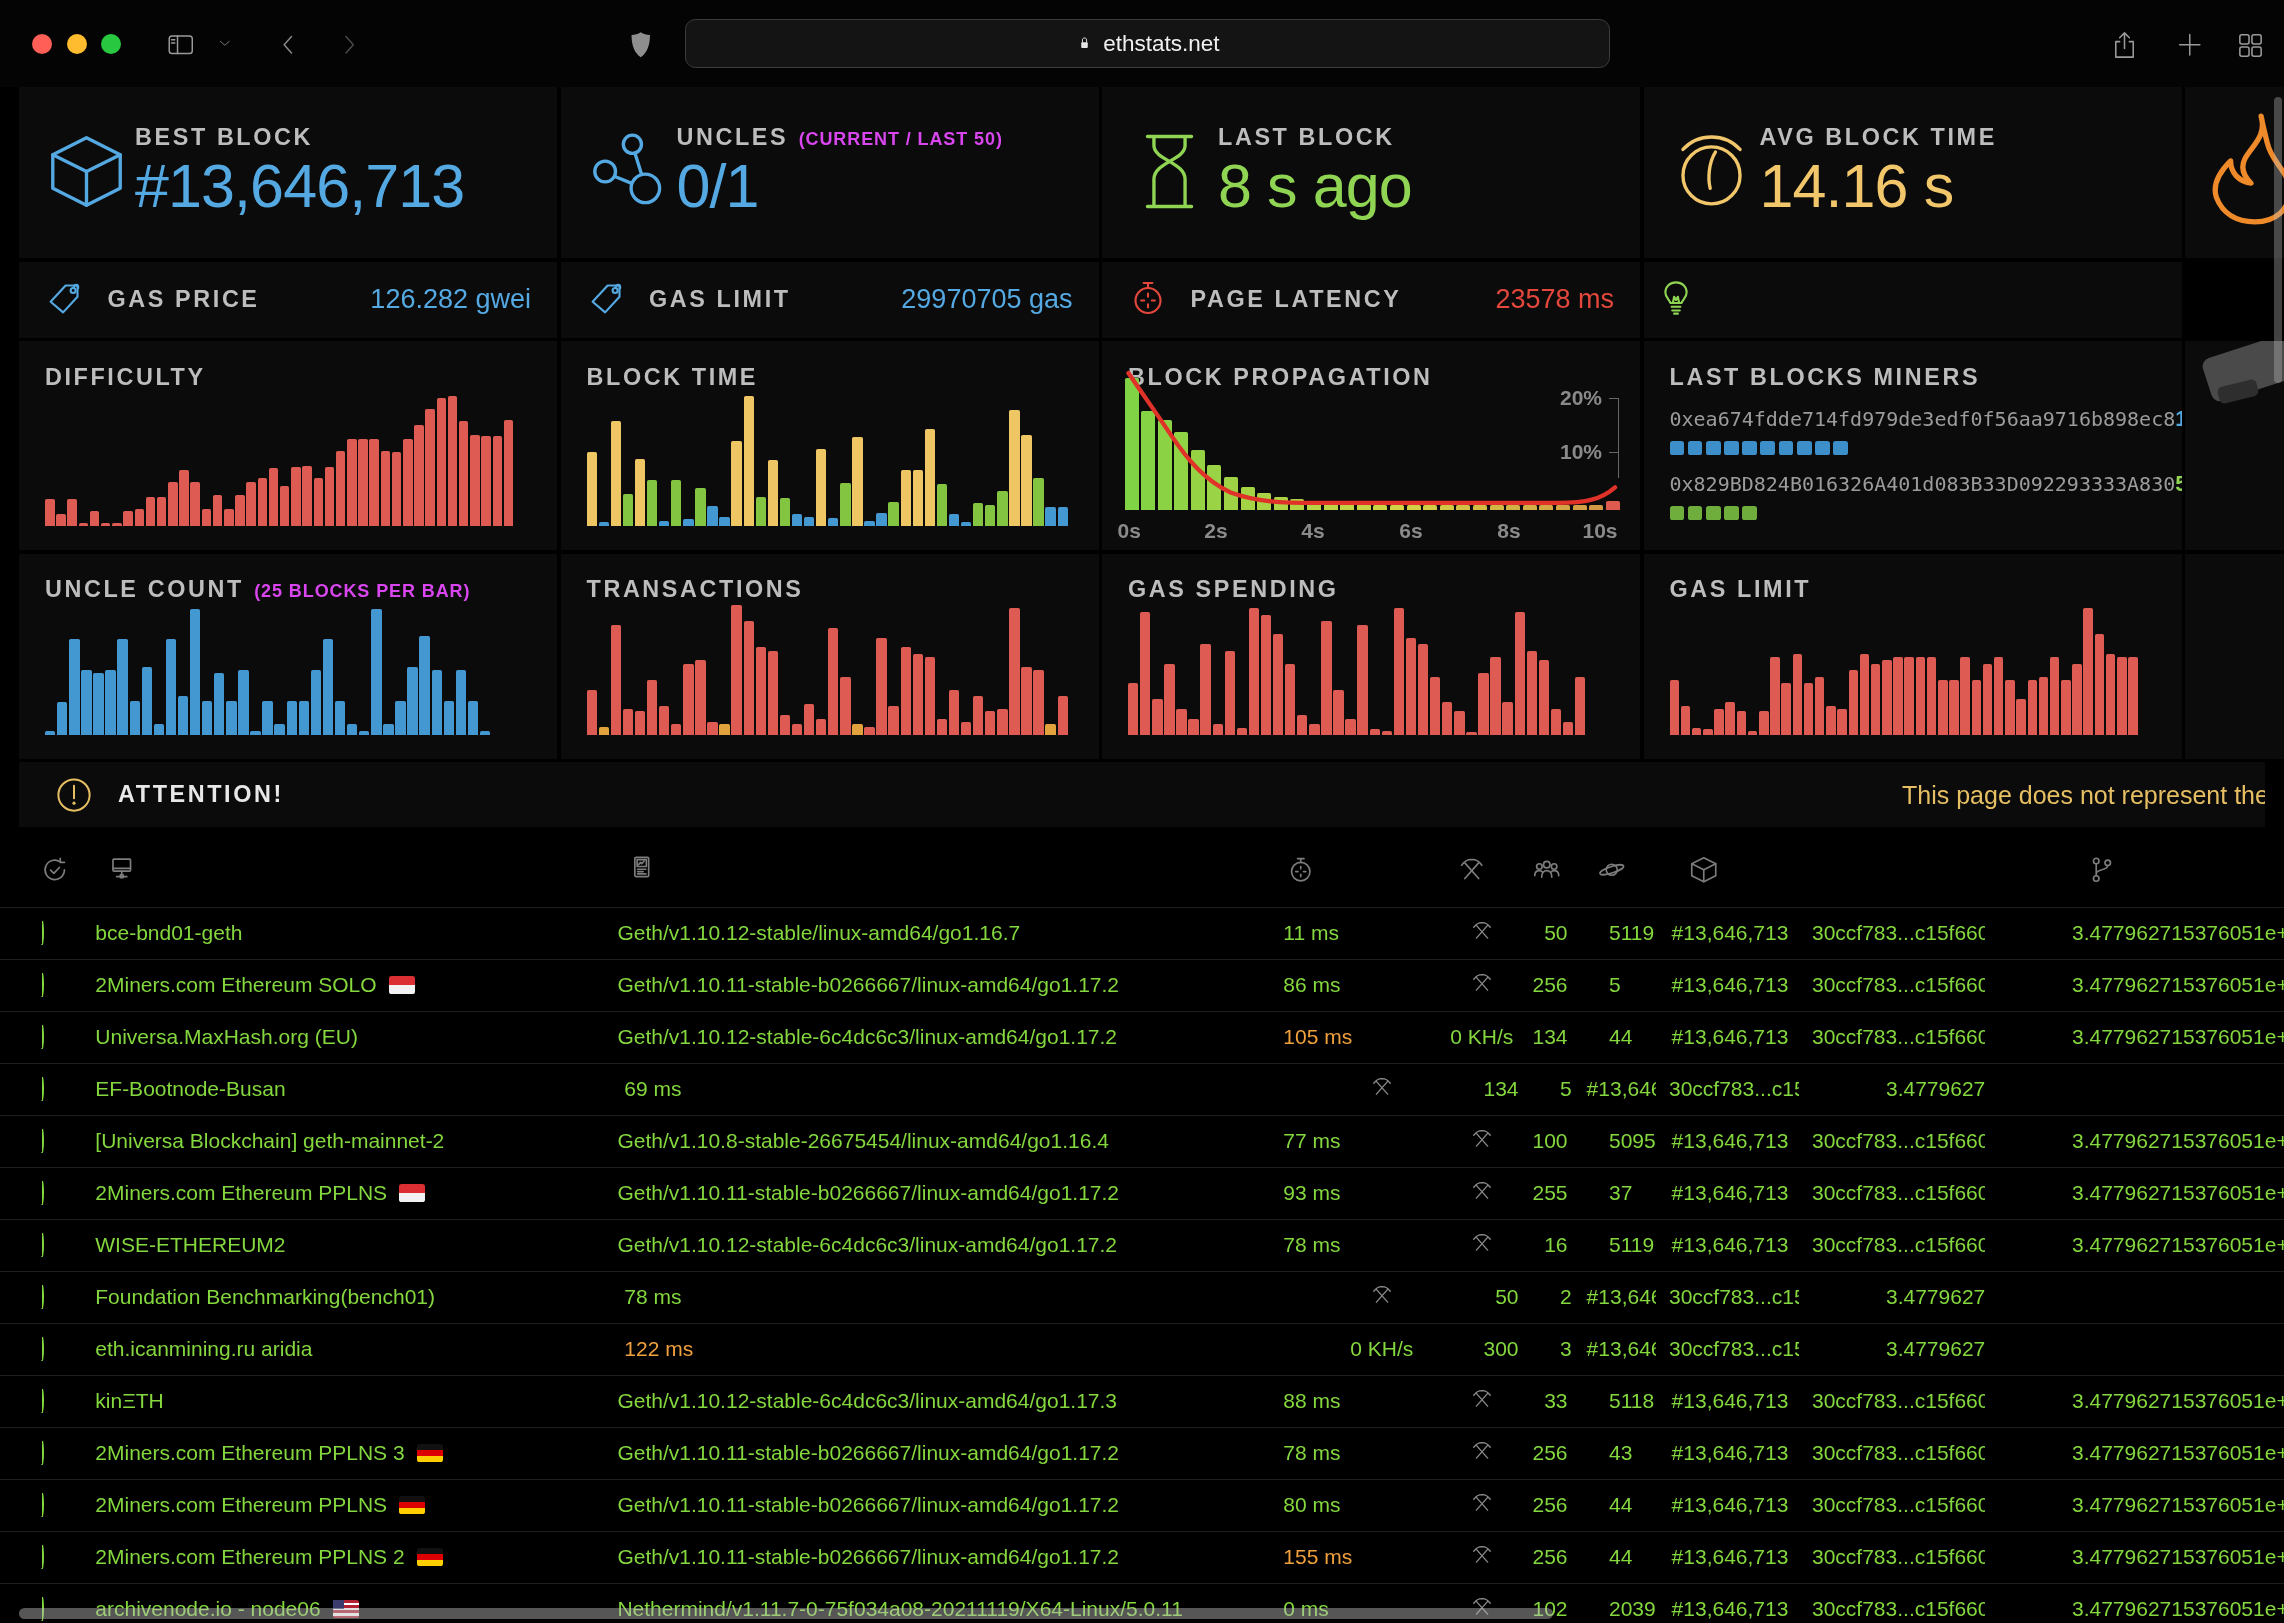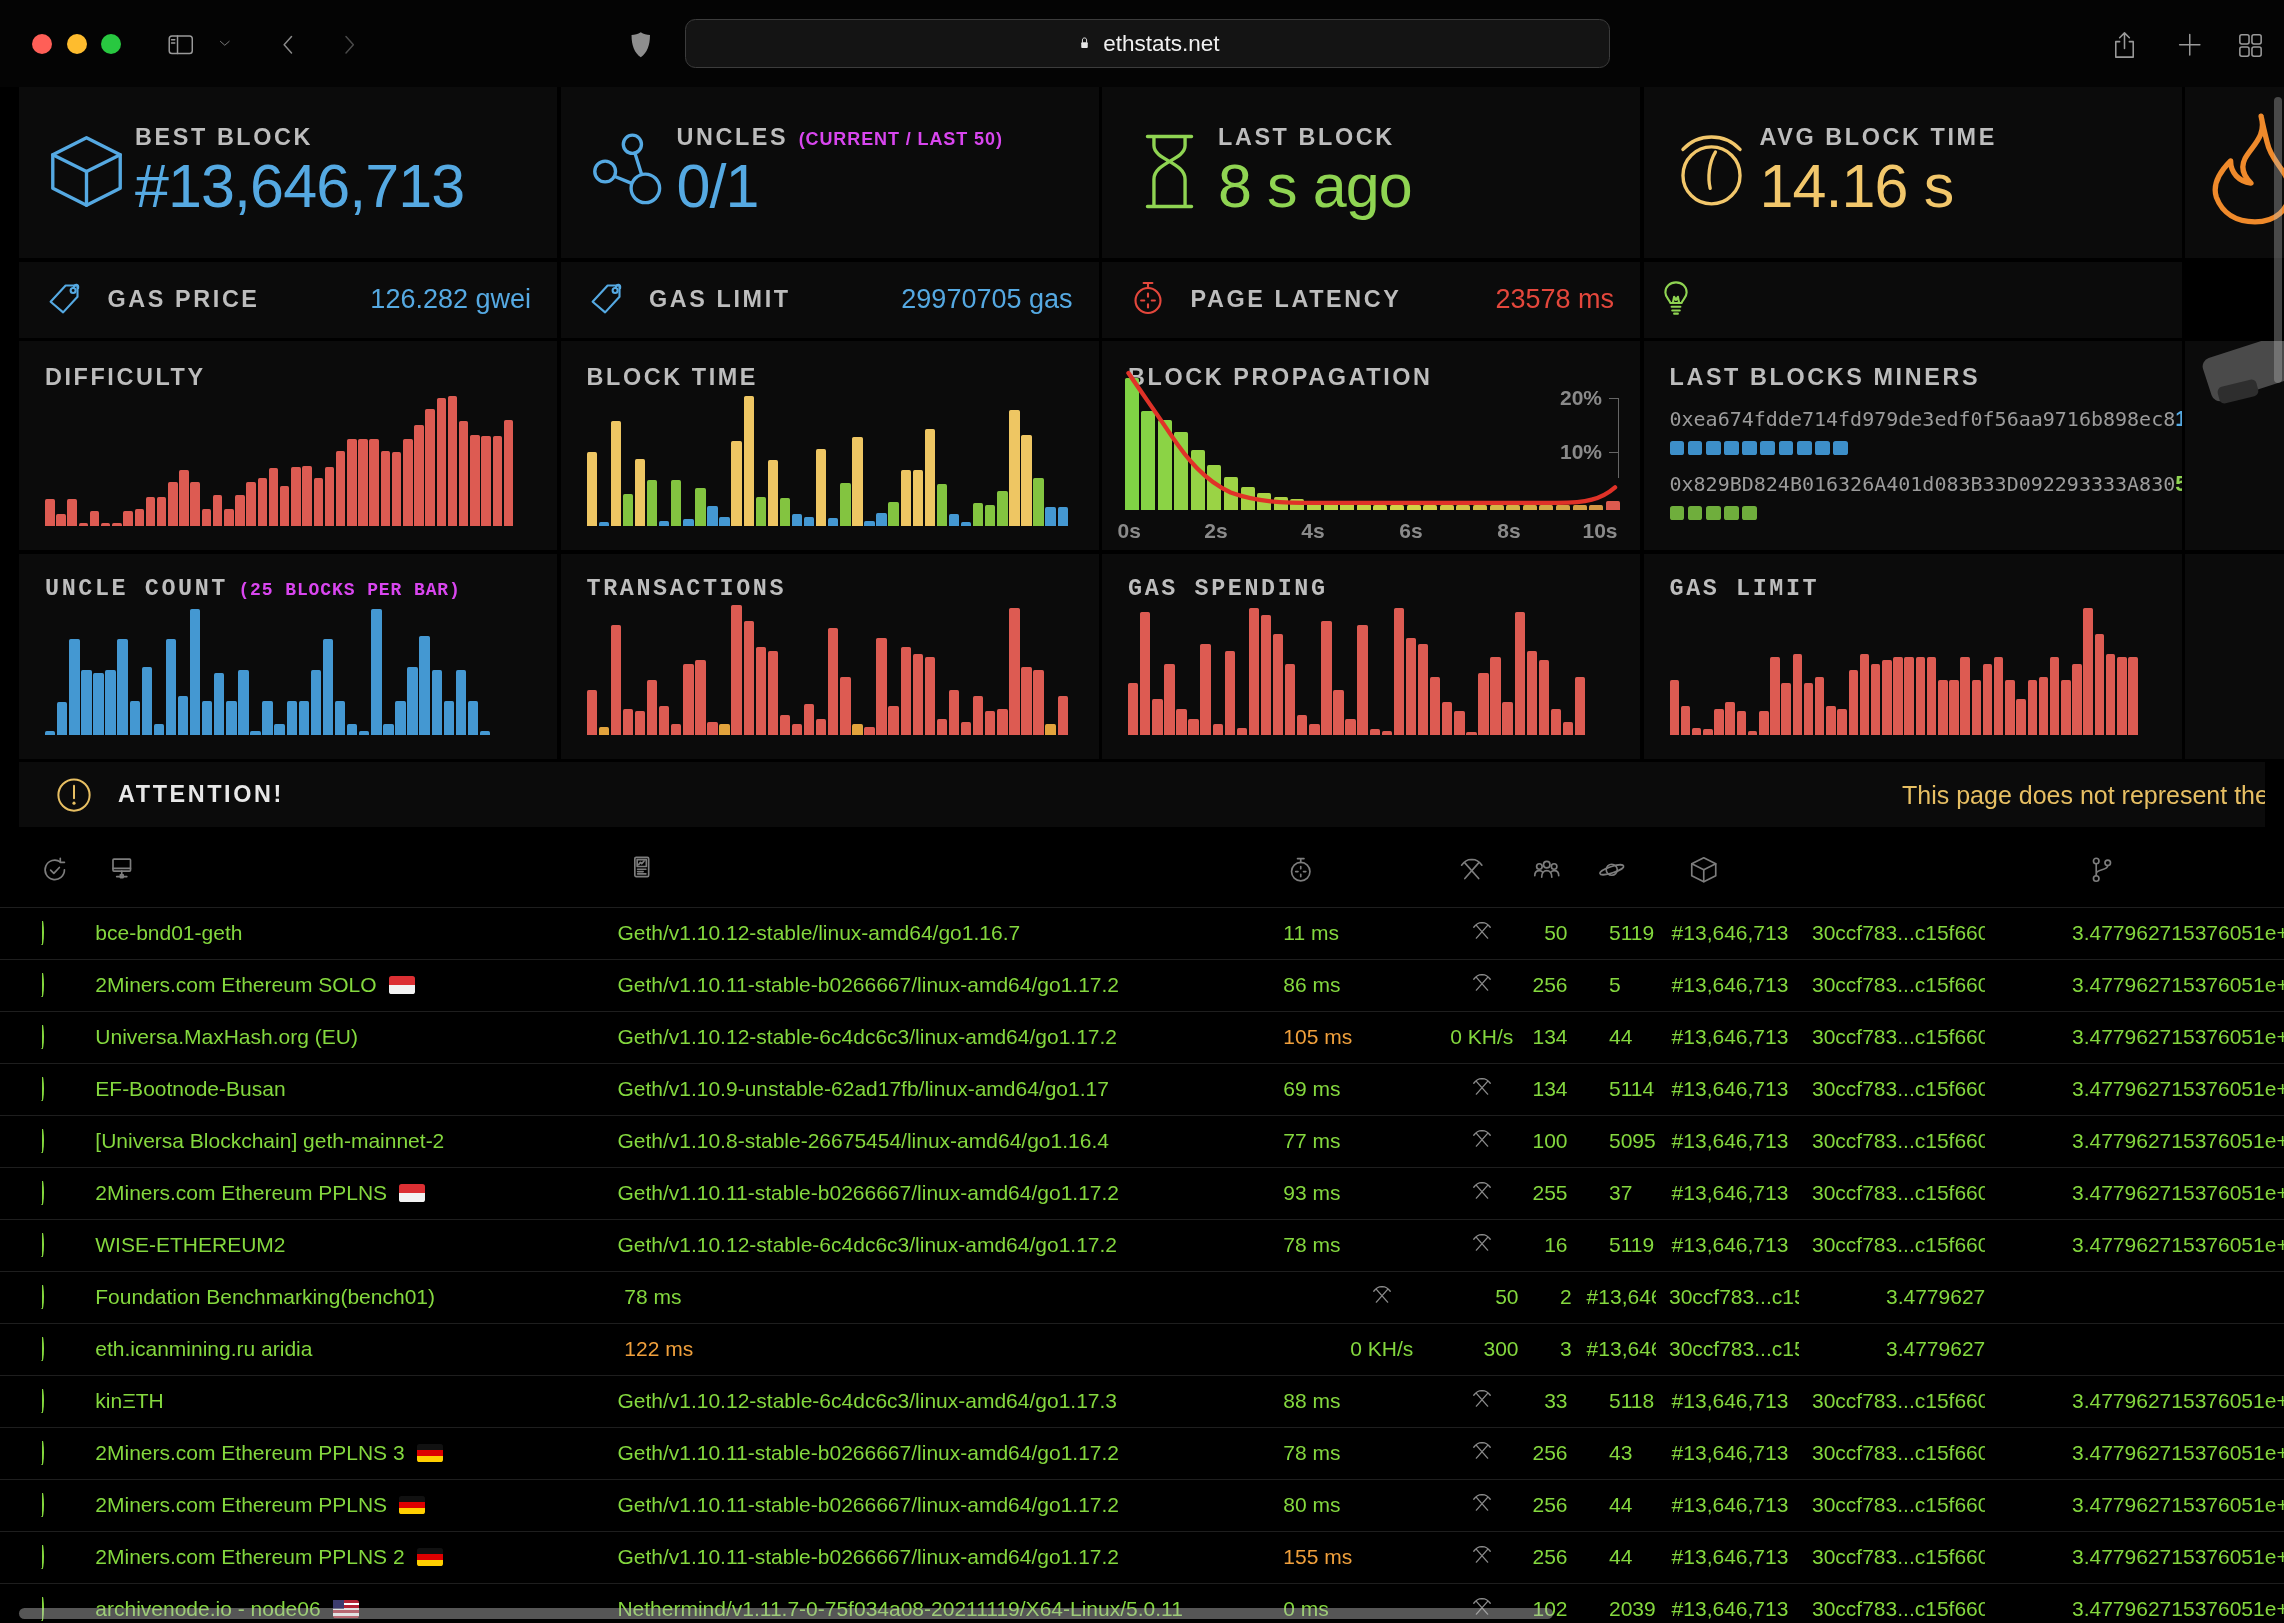--- a/index.html
+++ b/index.html
@@ -21,21 +21,21 @@
             display:flex; align-items:center; justify-content:center; gap:8.7px;
             color:#f0f0f0; font-size:22.5px; }
   .urlbar .reload { position:absolute; right:12px; top:11.3px; }
 
   
   .dash { position:absolute; top:87px; left:0; width:2284px; bottom:0; }
   .rowgrid { display:grid; grid-template-columns:538px 538px 538px 538px 1fr;
              gap:3.5px; margin:0 0 3.5px 19px; }
   .p { background:#0b0b0b; position:relative; overflow:hidden; }
   .h197 .p{ height:171px; } .h88 .p{ height:76px; }
-  .h241 .p{ height:209px; } .h237 .p{ height:205px;font-family:Liberation Mono, monospace; }
+  .h241 .p{ height:209px; } .h237 .p{ height:205px; }
 
   .bigstat { display:flex; align-items:center; gap:7px; padding-left:26px; height:100%; }
   .bigstat .ic { flex:none; }
   .tline { display:flex; align-items:baseline; gap:10.4px; white-space:nowrap; }
   .t   { font-weight:bold; font-size:23.4px; color:#bdbdbd; letter-spacing:2.6px; }
   .sub { font-weight:bold; font-size:18px; color:#d946ef; letter-spacing:0.9px; }
   .v   { font-size:61px; font-weight:100; line-height:1.15; letter-spacing:-0.9px; }
   .c-blue{color:#55a9e2} .c-green{color:#8fd452} .c-amber{color:#f2c76b}
   .c-red{color:#e4473c}
 
@@ -769,21 +769,20 @@
         <div class="cell c-pend">44</div>
         <div class="cell c-block">#13,646,713</div>
         <div class="cell c-hash">30ccf783...c15f660f</div>
         <div class="cell c-td">3.477962715376051e+2</div>
       </div>
       <div class="trow">
         <div class="cell"><span class="status"></span></div>
         <div class="cell c-name">
           <span>EF-Bootnode-Busan</span>
         </div>
-        <div class="cell c-client">Geth/v1.10.9-unstable-62ad17fb/linux-amd64/go1.17</div>
         <div class="cell c-lat">69 ms</div>
         <div class="cell c-mine"><span class="ci"><svg viewBox="0 0 64 64" width="24" height="24" fill="none" stroke="#8a8a8a" stroke-width="3.6" stroke-linecap="round" stroke-linejoin="round" style="color:#8a8a8a">
               <path d="M17 51 47 17M17 17l30 34"></path>
               <path d="M10 22c7-9 15-13 23-12M31 10c8-1 16 3 23 12"></path>
             </svg></span></div>
         <div class="cell c-peers">134</div>
         <div class="cell c-pend">5114</div>
         <div class="cell c-block">#13,646,713</div>
         <div class="cell c-hash">30ccf783...c15f660f</div>
         <div class="cell c-td">3.477962715376051e+2</div>

